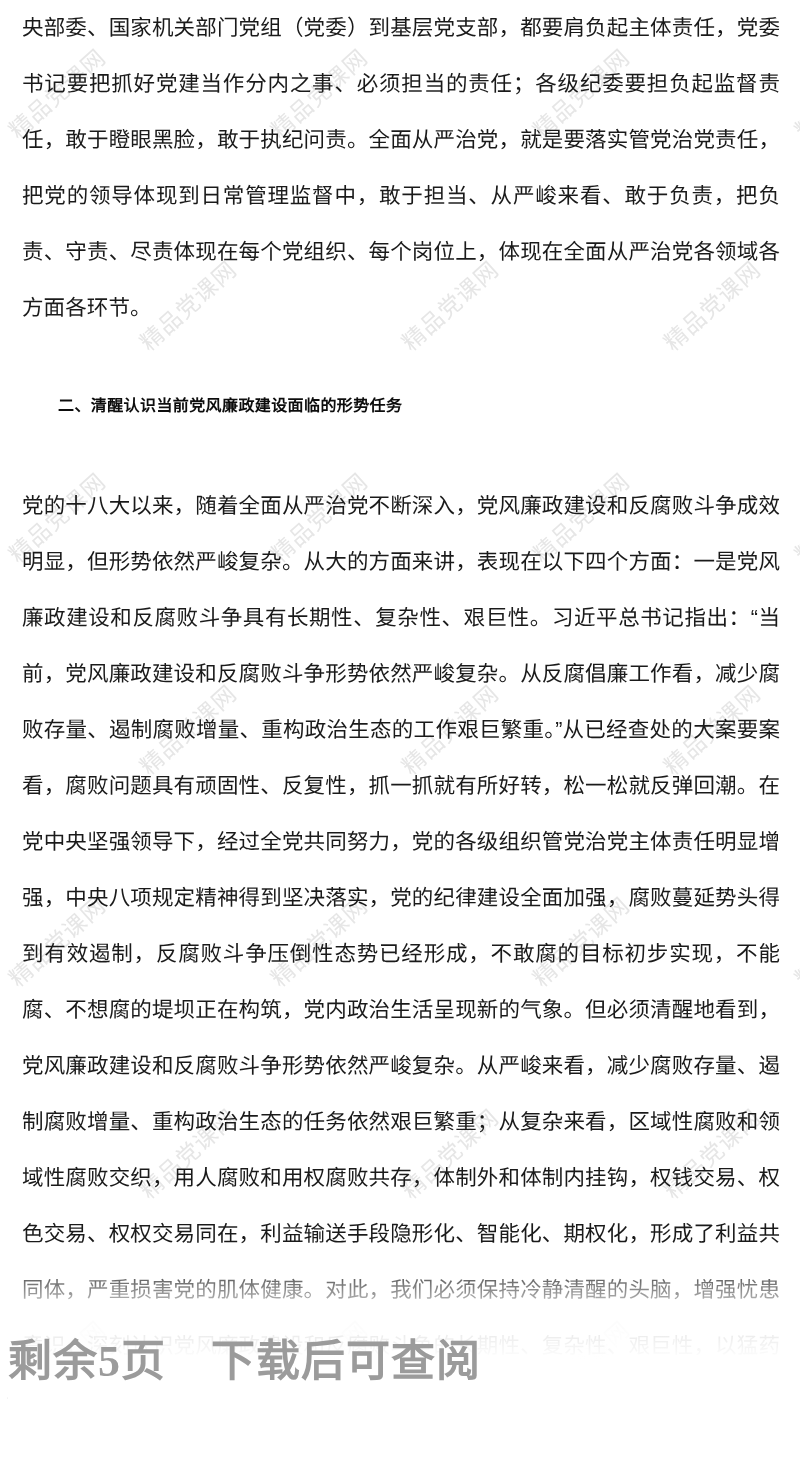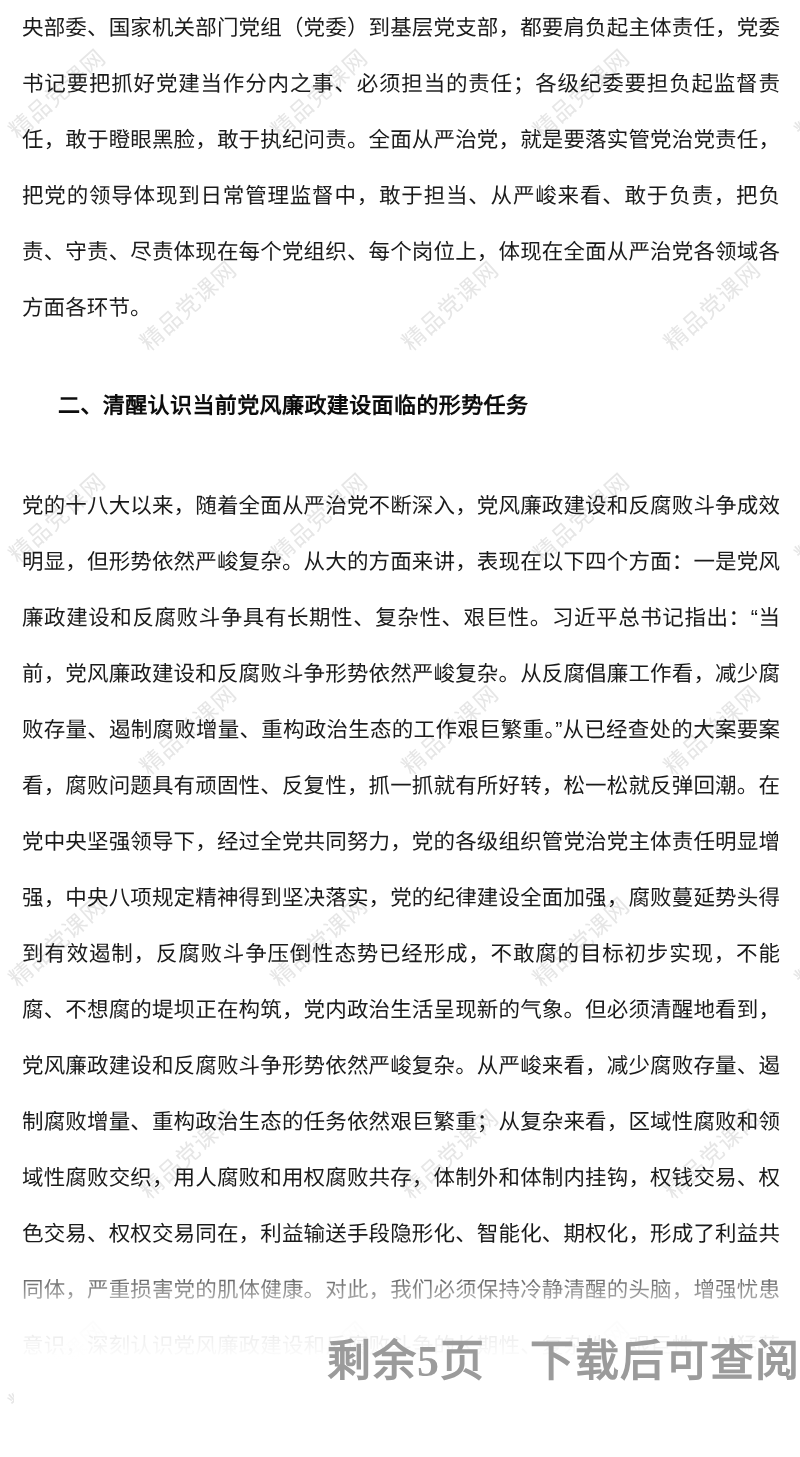--- a/index.html
+++ b/index.html
@@ -62,42 +62,42 @@
     line-height: 56px;
     color: #1a1a1a;
     text-align: justify;
     text-justify: inter-character;
     letter-spacing: 0.1px;
     word-break: break-all;
   }
 
   .section-heading {
     margin: 0;
-    font-size: 22px;
+    font-size: 16px;
     line-height: 56px;
     font-weight: bold;
     color: #0d0d0d;
     letter-spacing: 0.4px;
     text-indent: 36px;
   }
 
   .spacer-before-heading { height: 42px; }
   .spacer-after-heading  { height: 44px; }
 
   
   #paywall-overlay {
     position: absolute;
-    left: 14px;
+    left: 8px;
     right: 0;
     bottom: 0;
     height: 200px;
     z-index: 4;
     display: flex;
     align-items: center;
-    justify-content: flex-end;
+    justify-content: flex-start;
     background: linear-gradient(to bottom,
                 rgba(255,255,255,0) 0%,
                 rgba(255,255,255,0.85) 28%,
                 #ffffff 52%,
                 #ffffff 100%);
   }
 
   #paywall-text {
     font-family: "Liberation Serif", "DejaVu Serif", serif;
     font-size: 44px;

